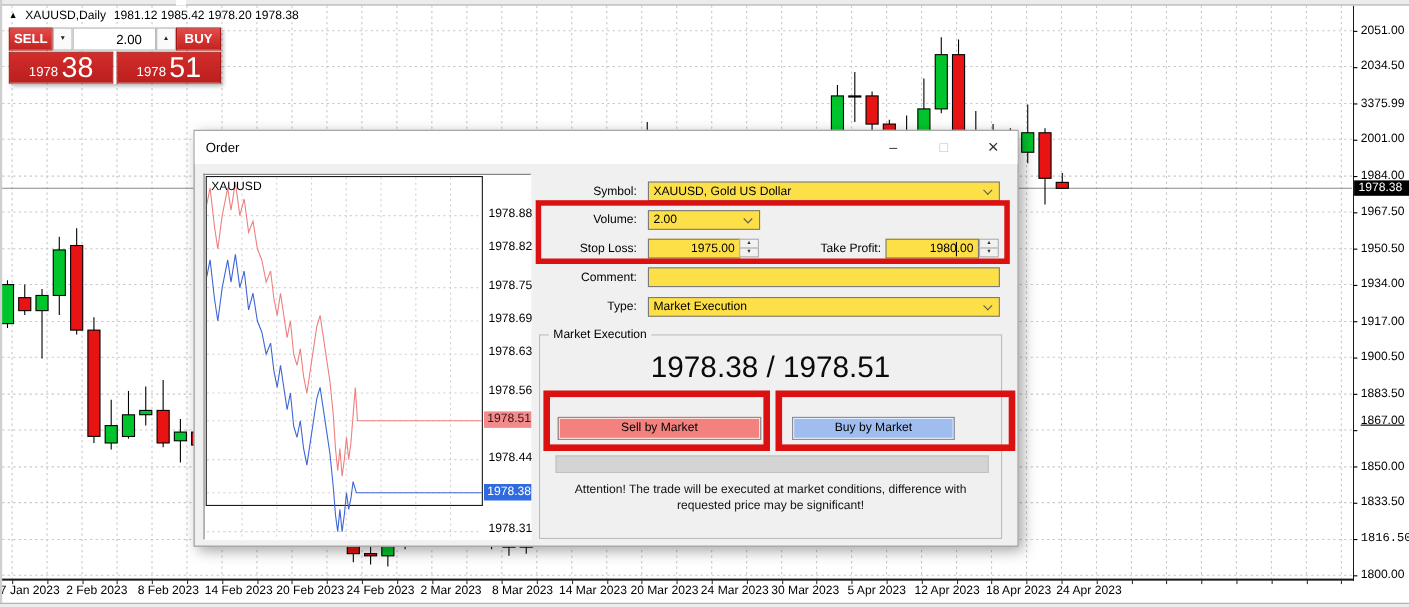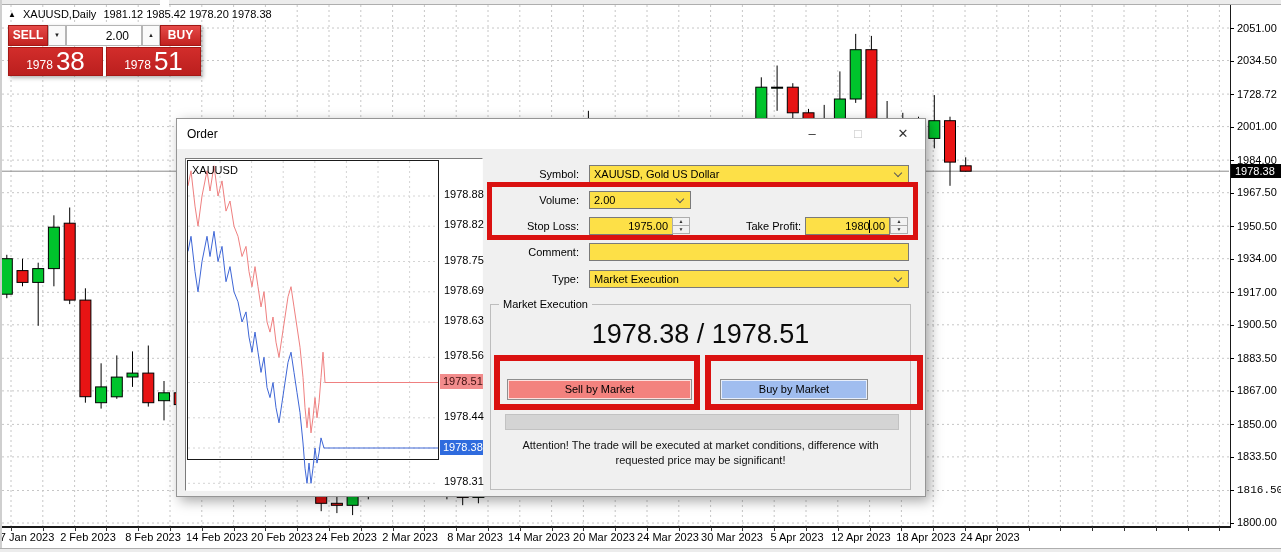--- a/index.html
+++ b/index.html
@@ -404,39 +404,39 @@
 <div id="axis-sep" class="abs"></div>
 <div id="chart-bottom-line" class="abs"></div>
 
 <div id="price-axis" class="abs">
   <div id="cur-price-badge" style="top: 164px;">1978.38</div>
 <div class="pa-tick" style="top: 28px;"></div>
     <div class="pa-label" style="top: 22px;">2051.00</div>
     <div class="pa-tick" style="top: 61px;"></div>
     <div class="pa-label" style="top: 54px;">2034.50</div>
     <div class="pa-tick" style="top: 94px;"></div>
-    <div class="pa-label" style="top: 88px;">1728.72</div>
+    <div class="pa-label" style="top: 88px;">3375.99</div>
     <div class="pa-tick" style="top: 127px;"></div>
     <div class="pa-label" style="top: 120px; text-align: right;">2001.00</div>
     <div class="pa-tick" style="top: 160px;"></div>
     <div class="pa-label" style="top: 154px;">1984.00</div>
     <div class="pa-tick" style="top: 193px;"></div>
     <div class="pa-label" style="top: 186px;">1967.50</div>
     <div class="pa-tick" style="top: 226px;"></div>
     <div class="pa-label" style="top: 220px;">1950.50</div>
     <div class="pa-tick" style="top: 259px;"></div>
     <div class="pa-label" style="top: 252px;">1934.00</div>
     <div class="pa-tick" style="top: 292px;"></div>
     <div class="pa-label" style="top: 286px;">1917.00</div>
     <div class="pa-tick" style="top: 325px;"></div>
     <div class="pa-label" style="top: 318px;">1900.50</div>
     <div class="pa-tick" style="top: 358px;"></div>
     <div class="pa-label" style="top: 352px;">1883.50</div>
     <div class="pa-tick" style="top: 391px;"></div>
-    <div class="pa-label" style="top: 384px;">1867.00</div>
+    <div class="pa-label" style="top: 376px; text-decoration: underline;">1867.00</div>
     <div class="pa-tick" style="top: 424px;"></div>
     <div class="pa-label" style="top: 418px;">1850.00</div>
     <div class="pa-tick" style="top: 457px;"></div>
     <div class="pa-label" style="top: 450px;">1833.50</div>
     <div class="pa-tick" style="top: 490px;"></div>
     <div class="pa-label" style="top: 484px; font-family: Liberation Mono, monospace;">1816.50</div>
     <div class="pa-tick" style="top: 523px;"></div>
     <div class="pa-label" style="top: 516px;">1800.00</div>
   </div>
 <div id="date-axis" class="abs">

